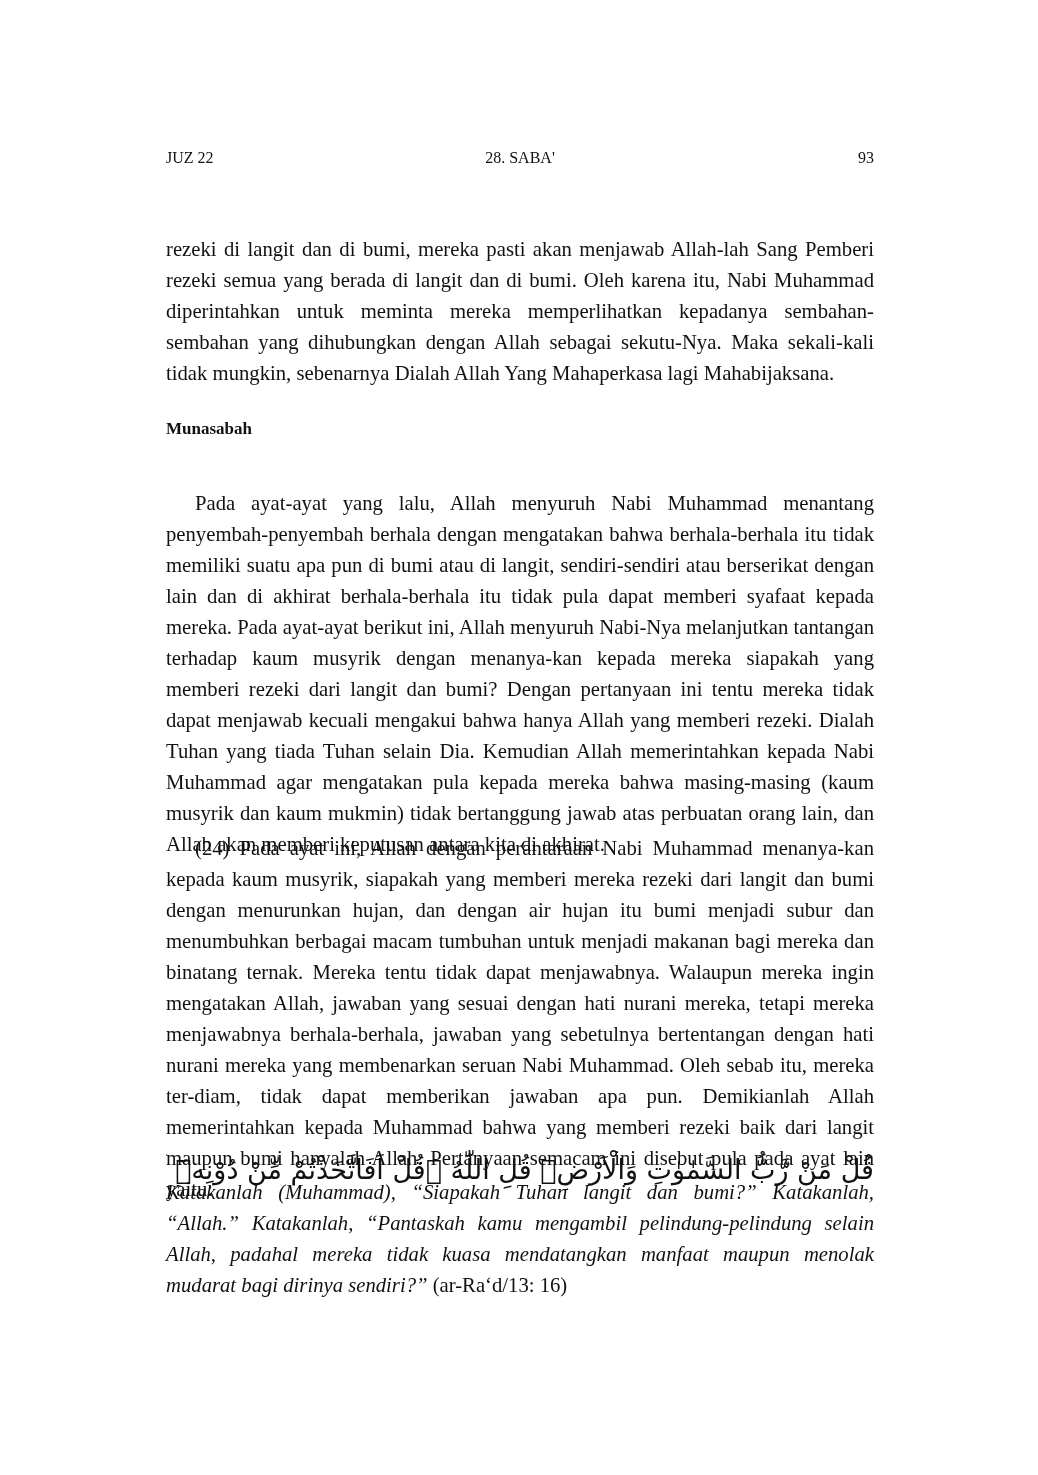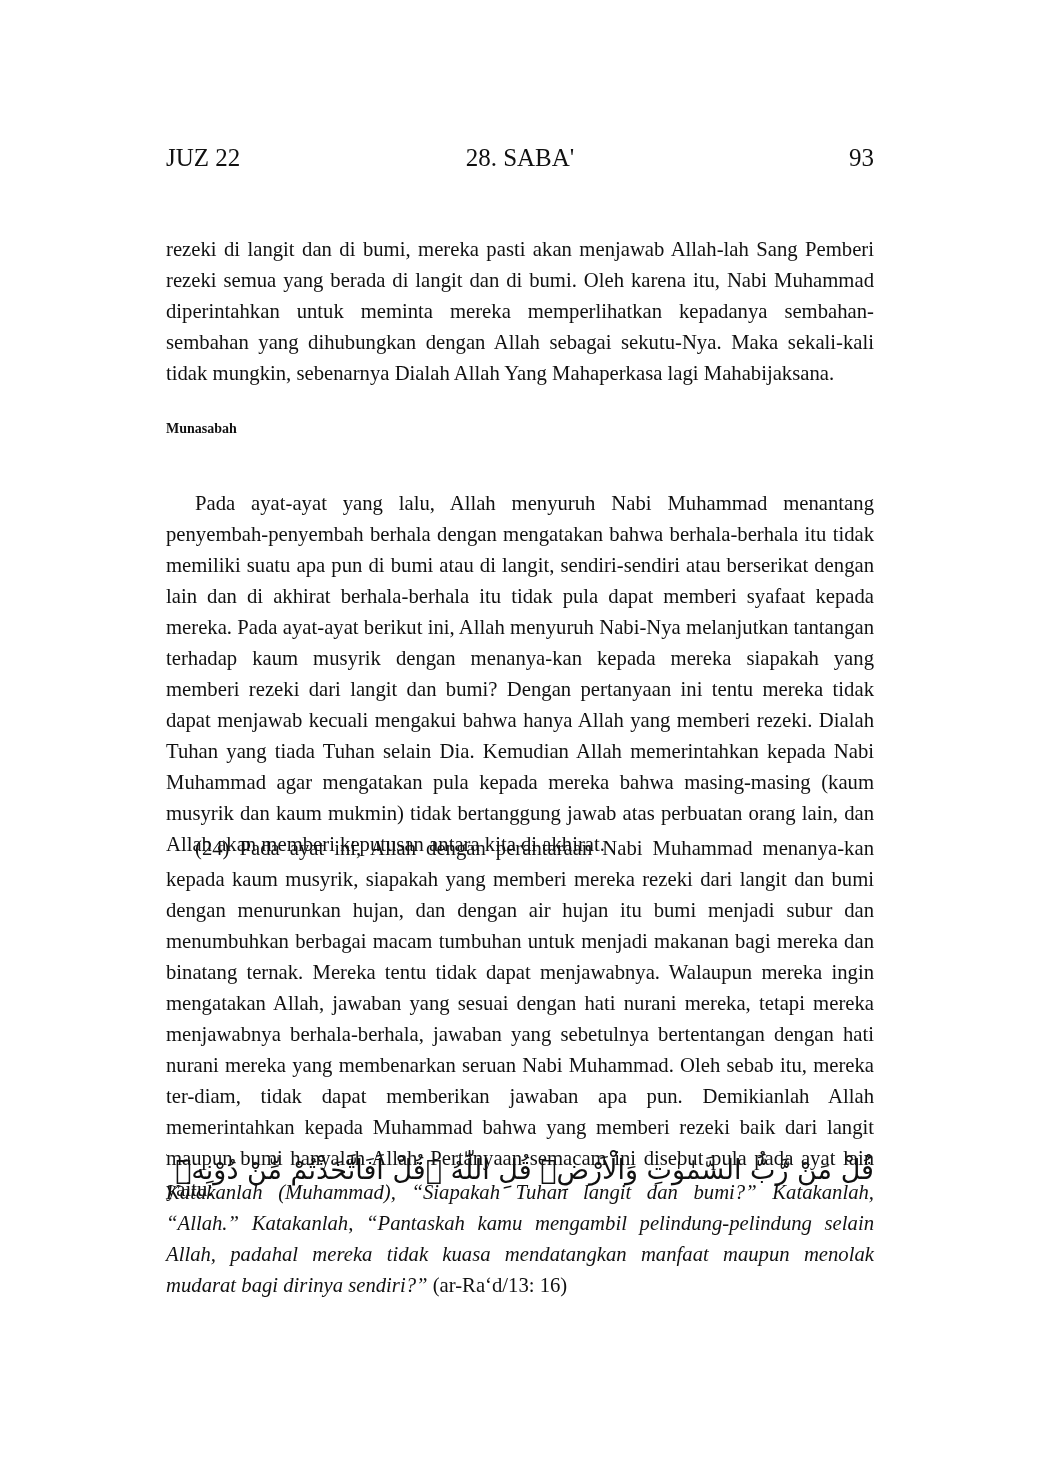--- a/index.html
+++ b/index.html
@@ -1,24 +1,24 @@
 <!DOCTYPE html>
 <html><head>
 <meta charset="utf-8">
 <style>
   html, body { margin: 0; padding: 0; background: #ffffff; }
   body { width: 1038px; height: 1475px; position: relative; overflow: hidden;
          font-family: "Liberation Serif", "DejaVu Serif", serif; color: #111; }
   .page { position: absolute; left: 166px; top: 0; width: 708px; }
   .running-header { position: absolute; top: 145px; left: 0; width: 708px; height: 26px;
-         font-size: 25px; display: flex; justify-content: space-between; align-items: center; }
+         font-size: 16px; display: flex; justify-content: space-between; align-items: center; }
   .running-header .center { position: absolute; left: 50%; transform: translateX(-50%); }
   .block { position: absolute; left: 0; width: 708px; font-size: 20.7px; line-height: 31px;
          text-align: justify; }
-  .heading { font-weight: bold; font-size: 14px; }
+  .heading { font-weight: bold; font-size: 17px; }
   .indent { text-indent: 29px; margin-top: 44px; }
   .arabic { position: absolute; left: 0; width: 708px; top: 1150px; height: 40px;
          font-family: "DejaVu Sans", sans-serif; font-size: 27px; direction: rtl; text-align: justify;
          text-align-last: justify; white-space: nowrap; overflow: hidden; line-height: 40px; }
   .translation { font-style: italic; }
   .ref { font-style: normal; }
 </style>
 </head>
 <body>
 

